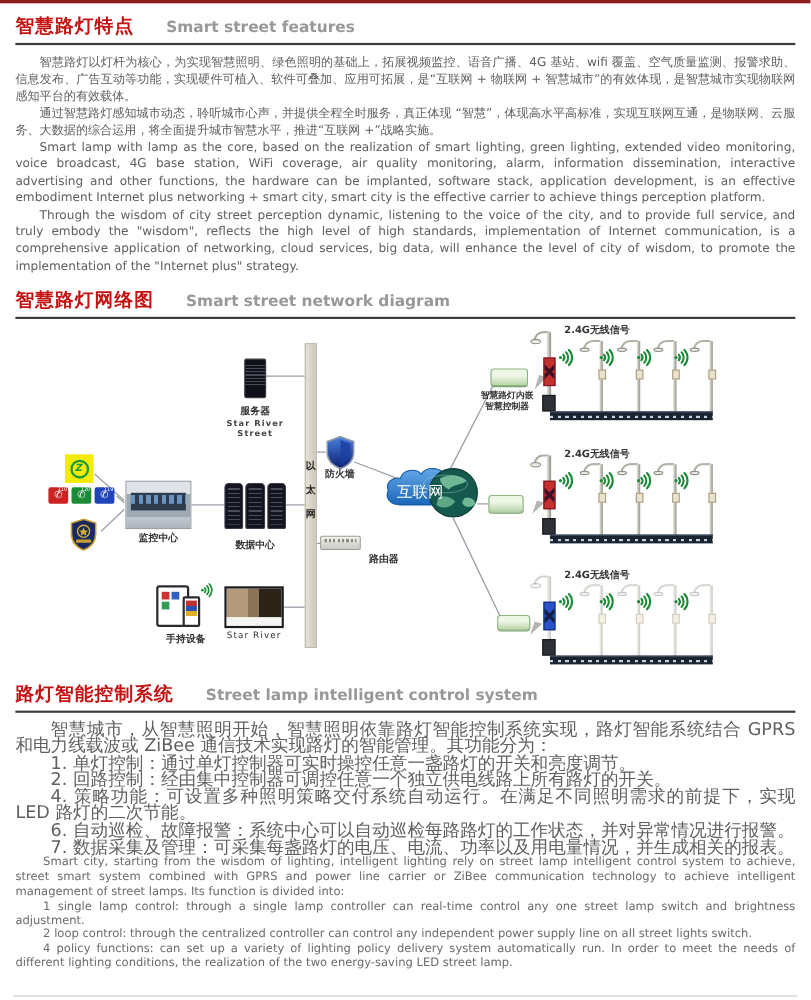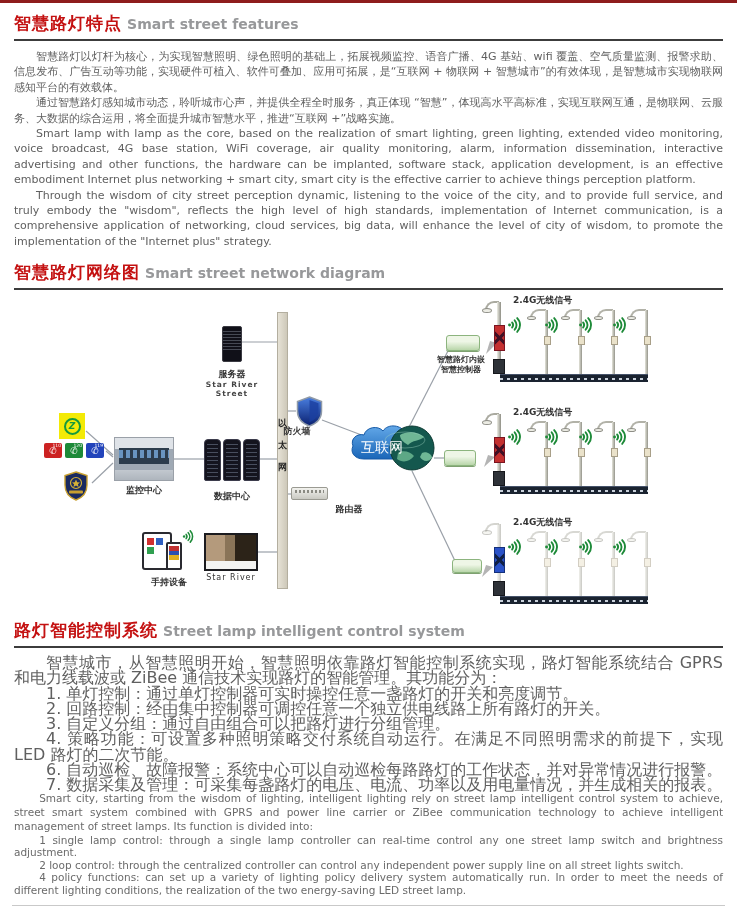--- a/index.html
+++ b/index.html
@@ -6,38 +6,38 @@
   html,body { margin:0; padding:0; }
   body {
     width:737px; height:909px; overflow:hidden; position:relative;
     background:#fff; font-family:"DejaVu Sans","Liberation Sans",sans-serif;
     color:#606060;
   }
   .topline { height:3px; background:#8e1d1d; }
   .wrap { margin:0 14px; }
   .sec { margin-top:9px; padding-bottom:4px; border-bottom:2px solid #3c3c3c; }
   .sec .zh { font-size:17px; font-weight:bold; color:#c41111; letter-spacing:1px;margin-top:23px;}
-  .sec .en { font-size:14px; font-weight:bold; color:#97989a; margin-left:0; }
+  .sec .en { font-size:14px; font-weight:bold; color:#97989a; margin-left:24px; }
   .paras { margin-top:8px; font-size:11px; line-height:15.4px; text-align:justify; }
   .paras p { margin:0; text-indent:2em; }
   
   .diagram { position:relative; height:328px; margin-top:1px; }
   .abs { position:absolute; }
   .nlabel { position:absolute; font-size:9px; color:#333; text-align:center; line-height:11px; }
   .nlabel .sub { font-size:7.5px; letter-spacing:1px; color:#444; display:block; line-height:9px;}
   svg.lines { position:absolute; left:0; top:0; }
   
   .server { left:222px; top:35px; width:20px; height:36px; background:#101018; border:1px solid #3a3a42; border-radius:2px;
     background-image:repeating-linear-gradient(0deg, rgba(170,180,195,.35) 0 1px, transparent 1px 3px); background-size:100% 60%; background-repeat:no-repeat; background-position:0 3px;}
   
   .ethbar { left:277px; top:21px; width:11px; height:277px; background:linear-gradient(90deg,#e6e2d6,#cdc8b9); border:1px solid #b3ae9f; }
   .ethchars { left:276px; top:126px; width:13px; display:flex; flex-direction:column; gap:9px; align-items:center; font-size:9px; font-weight:bold; color:#222; }
   
   .firewall { left:296px; top:105px; width:27px; height:31px; }
-  .fwlabel { left:271px; top:136px; width:52px;font-family:Liberation Mono, monospace; }
+  .fwlabel { left:283px; top:136px; width:52px; }
   
   .router { left:291px; top:196px; width:37px; height:13px; background:linear-gradient(180deg,#f2f2ee,#c9c9c2); border:1px solid #9a9a92; border-radius:2px; }
   .router:before { content:""; position:absolute; left:3px; top:2px; right:3px; height:3px; background:repeating-linear-gradient(90deg,#8a8a82 0 2px, transparent 2px 4px); }
   .rtlabel { left:287px; top:213px; width:44px;margin-left:40px; }
   
   .cloud { left:348px; top:126px; width:92px; height:60px; }
   .cloudtext { left:356px; top:148px; width:52px; font-size:14px; font-weight:normal; color:#fff; text-align:center; }
   
   .monitor { left:114px; top:146px; width:60px; height:44px; background:linear-gradient(180deg,#dfe3e8 0 26%,#9fa9b4 26% 100%); border:1px solid #9aa0a8; }
   .monitor .screens { position:absolute; left:4px; top:10px; right:4px; height:16px; background:#2c3c4c;
@@ -475,21 +475,20 @@
 <div class="wrap">
 
   <div class="sec" style="margin-top:0">
     <span class="zh">路灯智能控制系统</span>
     <span class="en">Street lamp intelligent control system</span>
   </div>
   <div class="s3zh">
     <p>智慧城市，从智慧照明开始，智慧照明依靠路灯智能控制系统实现，路灯智能系统结合 GPRS 和电力线载波或 ZiBee 通信技术实现路灯的智能管理。其功能分为：</p>
     <p>1. 单灯控制：通过单灯控制器可实时操控任意一盏路灯的开关和亮度调节。</p>
     <p>2. 回路控制：经由集中控制器可调控任意一个独立供电线路上所有路灯的开关。</p>
-    <p>3. 自定义分组：通过自由组合可以把路灯进行分组管理。</p>
     <p>4. 策略功能：可设置多种照明策略交付系统自动运行。在满足不同照明需求的前提下，实现 LED 路灯的二次节能。</p>
     <p>6. 自动巡检、故障报警：系统中心可以自动巡检每路路灯的工作状态，并对异常情况进行报警。</p>
     <p>7. 数据采集及管理：可采集每盏路灯的电压、电流、功率以及用电量情况，并生成相关的报表。</p>
   </div>
   <div class="s3en">
     <p class="intro">Smart city, starting from the wisdom of lighting, intelligent lighting rely on street lamp intelligent control system to achieve, street smart system combined with GPRS and power line carrier or ZiBee communication technology to achieve intelligent management of street lamps. Its function is divided into:</p>
     <p>1 single lamp control: through a single lamp controller can real-time control any one street lamp switch and brightness adjustment.</p>
     <p>2 loop control: through the centralized controller can control any independent power supply line on all street lights switch.</p>
     <p>4 policy functions: can set up a variety of lighting policy delivery system automatically run. In order to meet the needs of different lighting conditions, the realization of the two energy-saving LED street lamp.</p>
 

